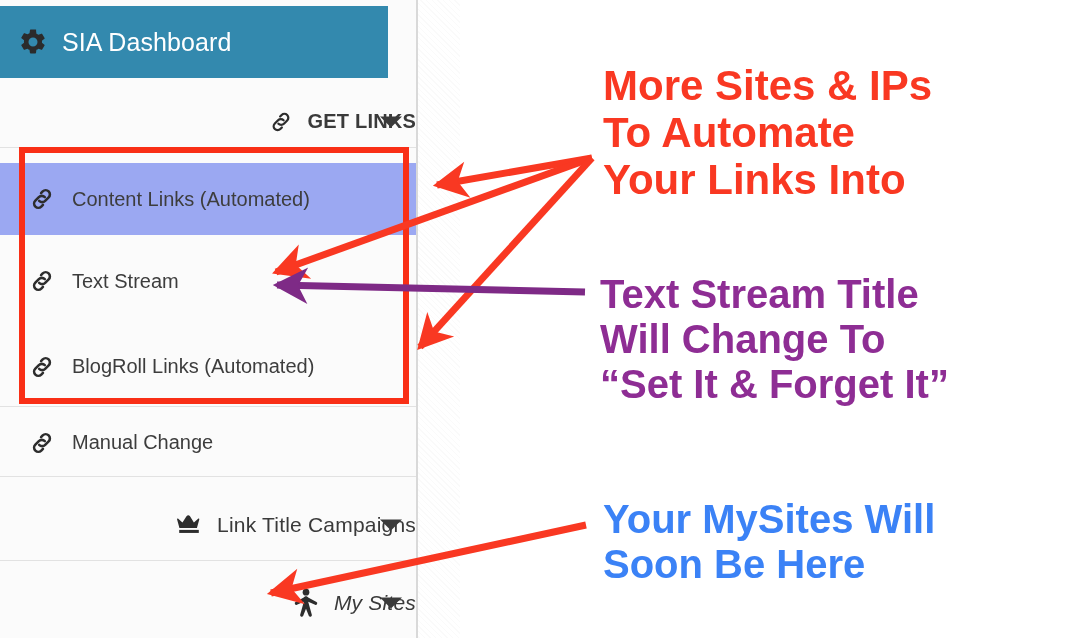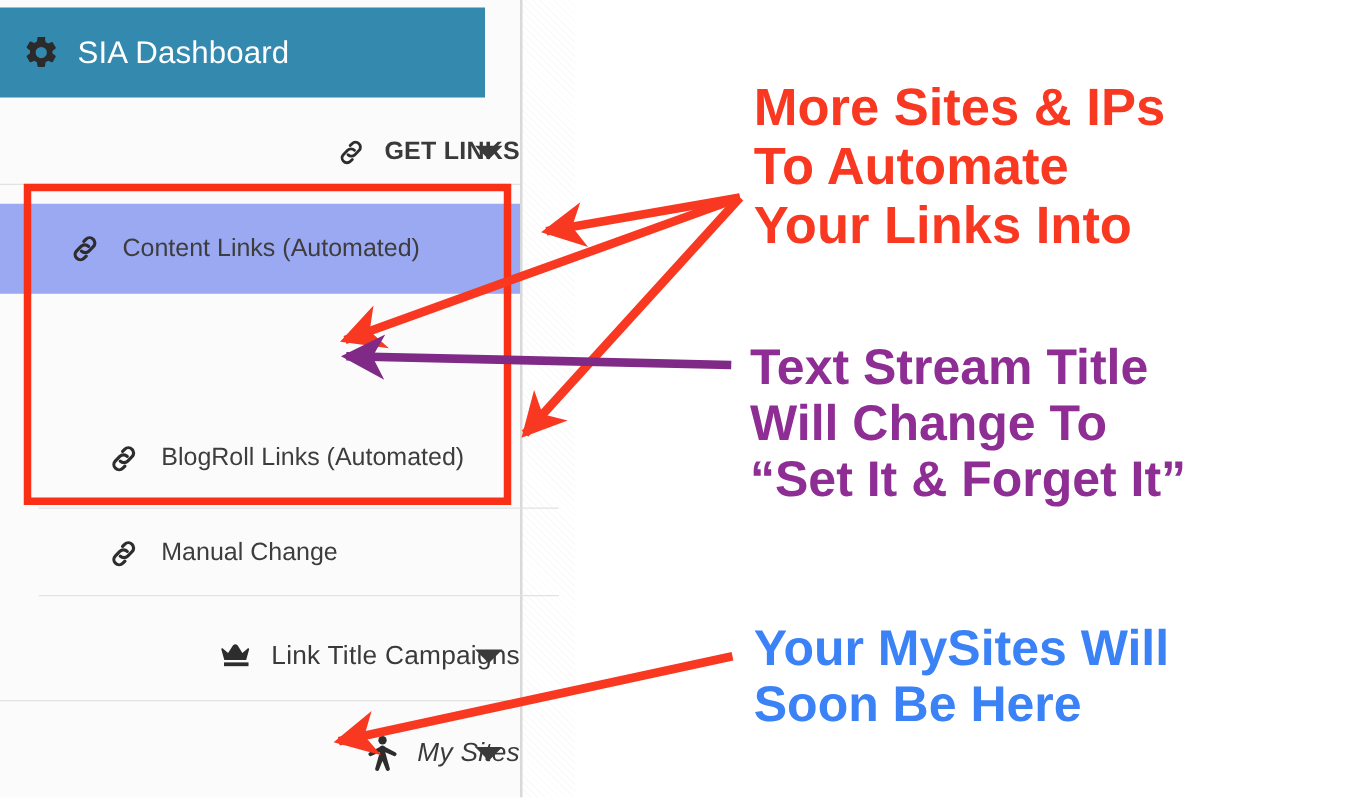--- a/index.html
+++ b/index.html
@@ -89,30 +89,30 @@
     border-top: 11px solid #3a3a3a;
   }
 
   
   .sub-row {
     position: absolute;
     left: 0;
     width: 416px;
     display: flex;
     align-items: center;
-    padding-left: 54px;
+    padding-left: 28px;
     gap: 16px;
   }
   .sub-row .label {
     font-size: 20px;
     color: #3d3d3d;
     font-weight: 400;
   }
   .sub-row.active { background: #9ba8f2; }
-  .sub-row.divider-bottom { border-bottom: 1px solid #e2e2e2; margin-left: 31px; }
+  .sub-row.divider-bottom { border-bottom: 1px solid #e2e2e2; }
 
   
   .redbox {
     position: absolute;
     left: 19px; top: 147px;
     width: 390px; height: 257px;
     border: 6px solid #f92f16;
     z-index: 6;
     pointer-events: none;
   }
@@ -187,20 +187,31 @@
         <svg width="28" height="28" viewBox="0 0 24 24">
           <g fill="none" stroke="#2d2d2d" stroke-width="2.2" stroke-linecap="round">
             <path d="M9.6 13.6a3.6 3.6 0 0 0 5.1 0l3-3a3.6 3.6 0 1 0-5.1-5.1l-1.4 1.4"></path>
             <path d="M14.4 10.4a3.6 3.6 0 0 0-5.1 0l-3 3a3.6 3.6 0 1 0 5.1 5.1l1.4-1.4"></path>
           </g>
         </svg>
       </span>
       <span class="label">Content Links (Automated)</span>
     </div>
 
+    <div class="sub-row" style="top:245px; height:72px;">
+      <span class="icon">
+        <svg width="28" height="28" viewBox="0 0 24 24">
+          <g fill="none" stroke="#2d2d2d" stroke-width="2.2" stroke-linecap="round">
+            <path d="M9.6 13.6a3.6 3.6 0 0 0 5.1 0l3-3a3.6 3.6 0 1 0-5.1-5.1l-1.4 1.4"></path>
+            <path d="M14.4 10.4a3.6 3.6 0 0 0-5.1 0l-3 3a3.6 3.6 0 1 0 5.1 5.1l1.4-1.4"></path>
+          </g>
+        </svg>
+      </span>
+      <span class="label">Text Stream</span>
+    </div>
 
     <div class="sub-row divider-bottom" style="top:327px; height:80px;">
       <span class="icon">
         <svg width="28" height="28" viewBox="0 0 24 24">
           <g fill="none" stroke="#2d2d2d" stroke-width="2.2" stroke-linecap="round">
             <path d="M9.6 13.6a3.6 3.6 0 0 0 5.1 0l3-3a3.6 3.6 0 1 0-5.1-5.1l-1.4 1.4"></path>
             <path d="M14.4 10.4a3.6 3.6 0 0 0-5.1 0l-3 3a3.6 3.6 0 1 0 5.1 5.1l1.4-1.4"></path>
           </g>
         </svg>
       </span>

